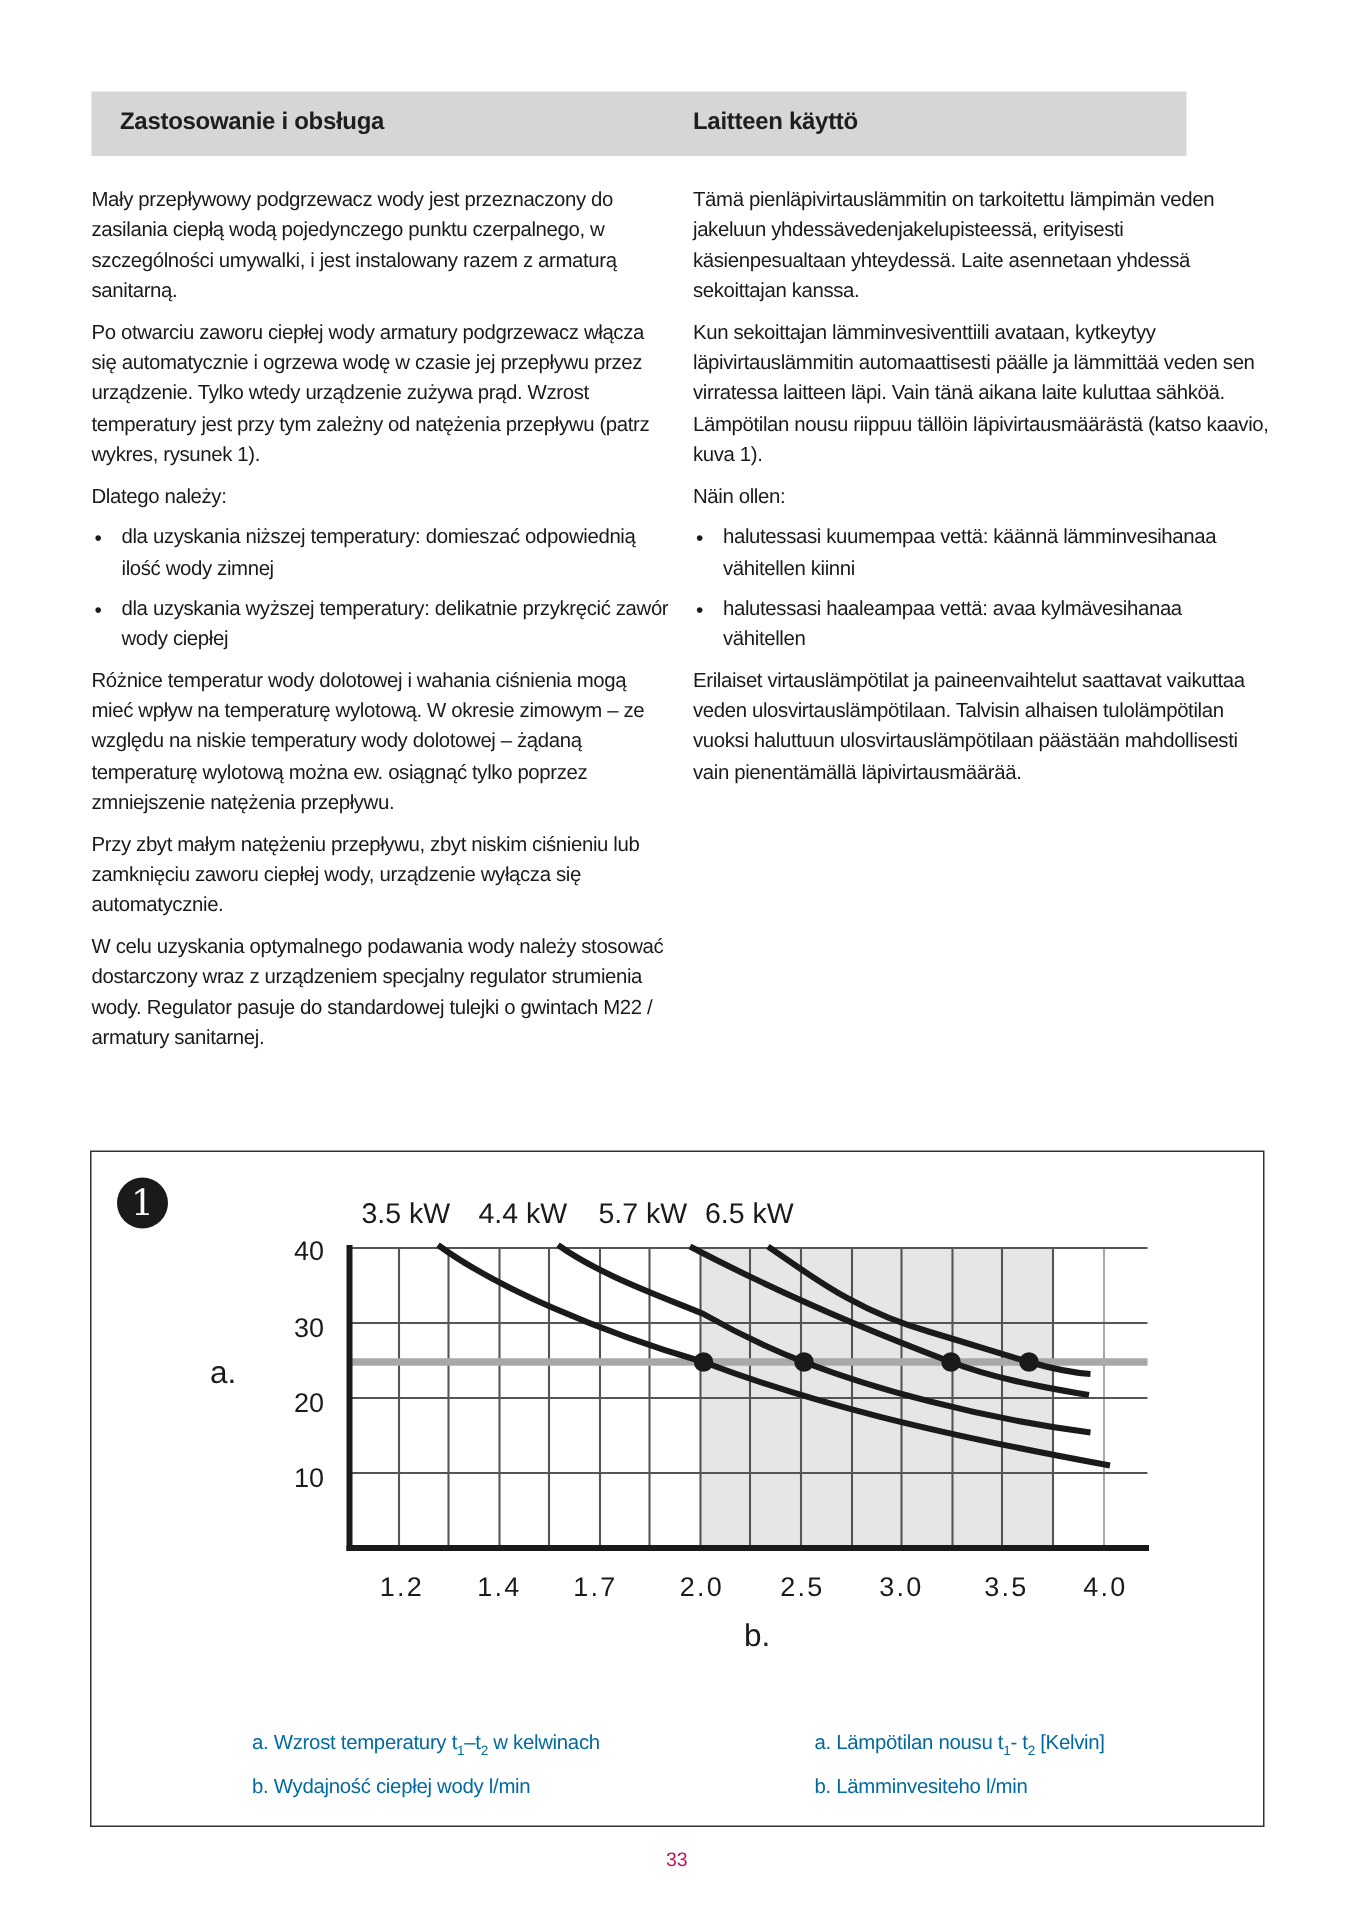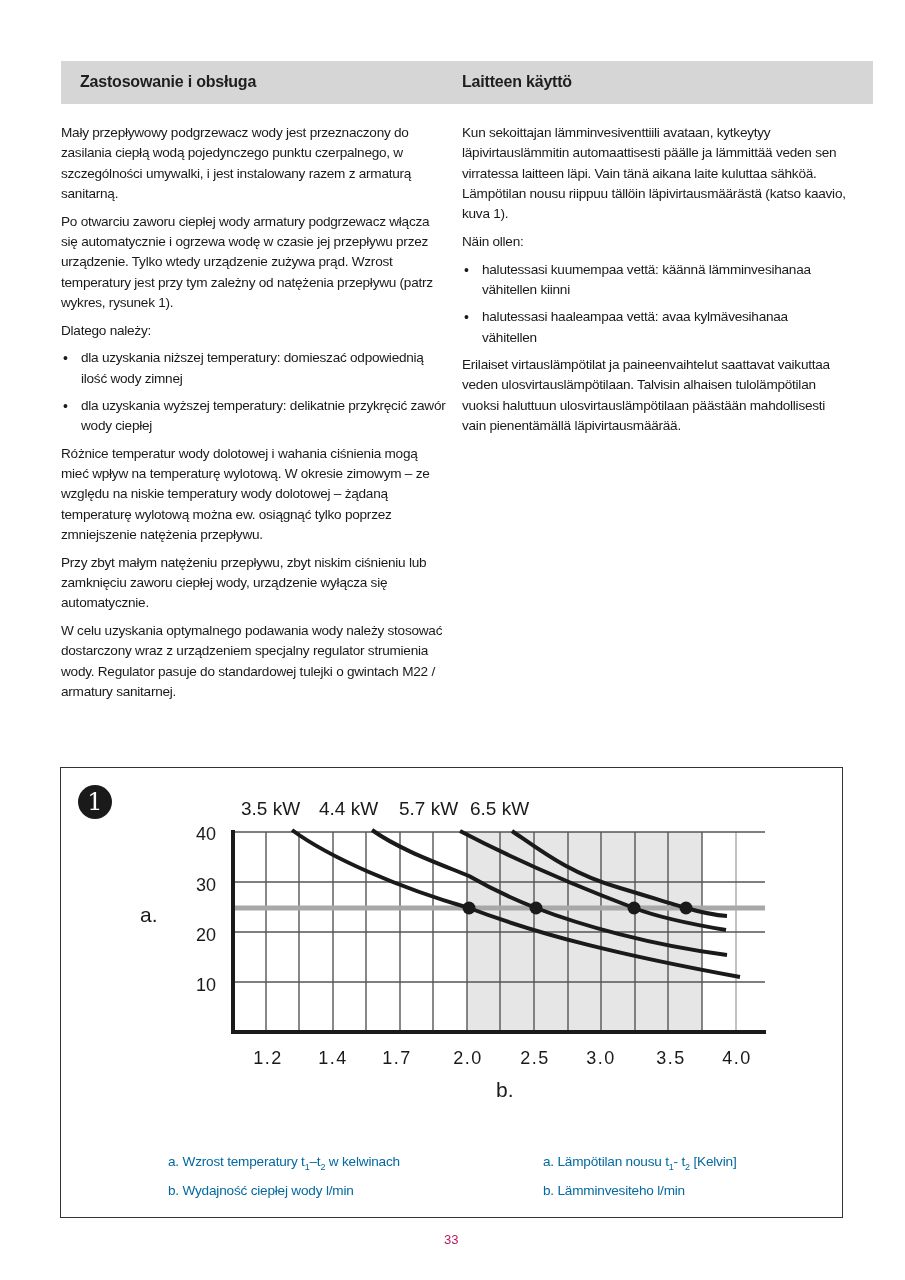--- a/index.html
+++ b/index.html
@@ -1,18 +1,18 @@
 <!DOCTYPE html>
 <html><head>
 <meta charset="utf-8">
 <style>
   html, body { margin:0; padding:0; background:#ffffff; }
   body { width:905px; height:1280px; position:relative; overflow:hidden;
          font-family:"Liberation Sans", "DejaVu Sans", sans-serif; color:#1a1a1a; }
-  .header-bar { position:absolute; left:61px; top:61px; width:812px; height:43px; background:#d6d6d6; }
+  .header-bar { position:absolute; left:61px; top:61px; width:730px; height:43px; background:#d6d6d6; }
   .header-title { position:absolute; top:12px; font-size:16px; font-weight:bold; letter-spacing:-0.2px; color:#1e1e1e; }
   .header-title.left { left:19px; }
   .header-title.right { left:401px; }
 
   .col { position:absolute; top:123px; width:385px; font-size:13.6px; line-height:20.3px; letter-spacing:-0.25px; }
   .col.left { left:61px; }
   .col.right { left:462px; width:384px; }
   .col p { margin:0 0 7.5px 0; }
   .col ul { list-style:none; margin:0 0 7px 0; padding:0; }
   .col li { position:relative; padding-left:20px; margin-bottom:7px; }
@@ -45,20 +45,21 @@
   <ul>
     <li>dla uzyskania niższej temperatury: domieszać odpowiednią ilość wody zimnej</li>
     <li>dla uzyskania wyższej temperatury: delikatnie przykręcić zawór wody ciepłej</li>
   </ul>
   <p>Różnice temperatur wody dolotowej i wahania ciśnienia mogą mieć wpływ na temperaturę wylotową. W okresie zimowym – ze względu na niskie temperatury wody dolotowej – żądaną temperaturę wylotową można ew. osiągnąć tylko poprzez zmniejszenie natężenia przepływu.</p>
   <p>Przy zbyt małym natężeniu przepływu, zbyt niskim ciśnieniu lub zamknięciu zaworu ciepłej wody, urządzenie wyłącza się automatycznie.</p>
   <p>W celu uzyskania optymalnego podawania wody należy stosować dostarczony wraz z urządzeniem specjalny regulator strumienia wody. Regulator pasuje do standardowej tulejki o gwintach M22 / armatury sanitarnej.</p>
 </div>
 
 <div class="col right">
+  <p>Tämä pienläpivirtauslämmitin on tarkoitettu lämpimän veden jakeluun yhdessävedenjakelupisteessä, erityisesti käsienpesualtaan yhteydessä. Laite asennetaan yhdessä sekoittajan kanssa.</p>
   <p>Kun sekoittajan lämminvesiventtiili avataan, kytkeytyy läpivirtauslämmitin automaattisesti päälle ja lämmittää veden sen virratessa laitteen läpi. Vain tänä aikana laite kuluttaa sähköä. Lämpötilan nousu riippuu tällöin läpivirtausmäärästä (katso kaavio, kuva 1).</p>
   <p>Näin ollen:</p>
   <ul>
     <li>halutessasi kuumempaa vettä: käännä lämminvesihanaa vähitellen kiinni</li>
     <li>halutessasi haaleampaa vettä: avaa kylmävesihanaa vähitellen</li>
   </ul>
   <p>Erilaiset virtauslämpötilat ja paineenvaihtelut saattavat vaikuttaa veden ulosvirtauslämpötilaan. Talvisin alhaisen tulolämpötilan vuoksi haluttuun ulosvirtauslämpötilaan päästään mahdollisesti vain pienentämällä läpivirtausmäärää.</p>
 </div>
 
 <div class="figure-box"></div>

